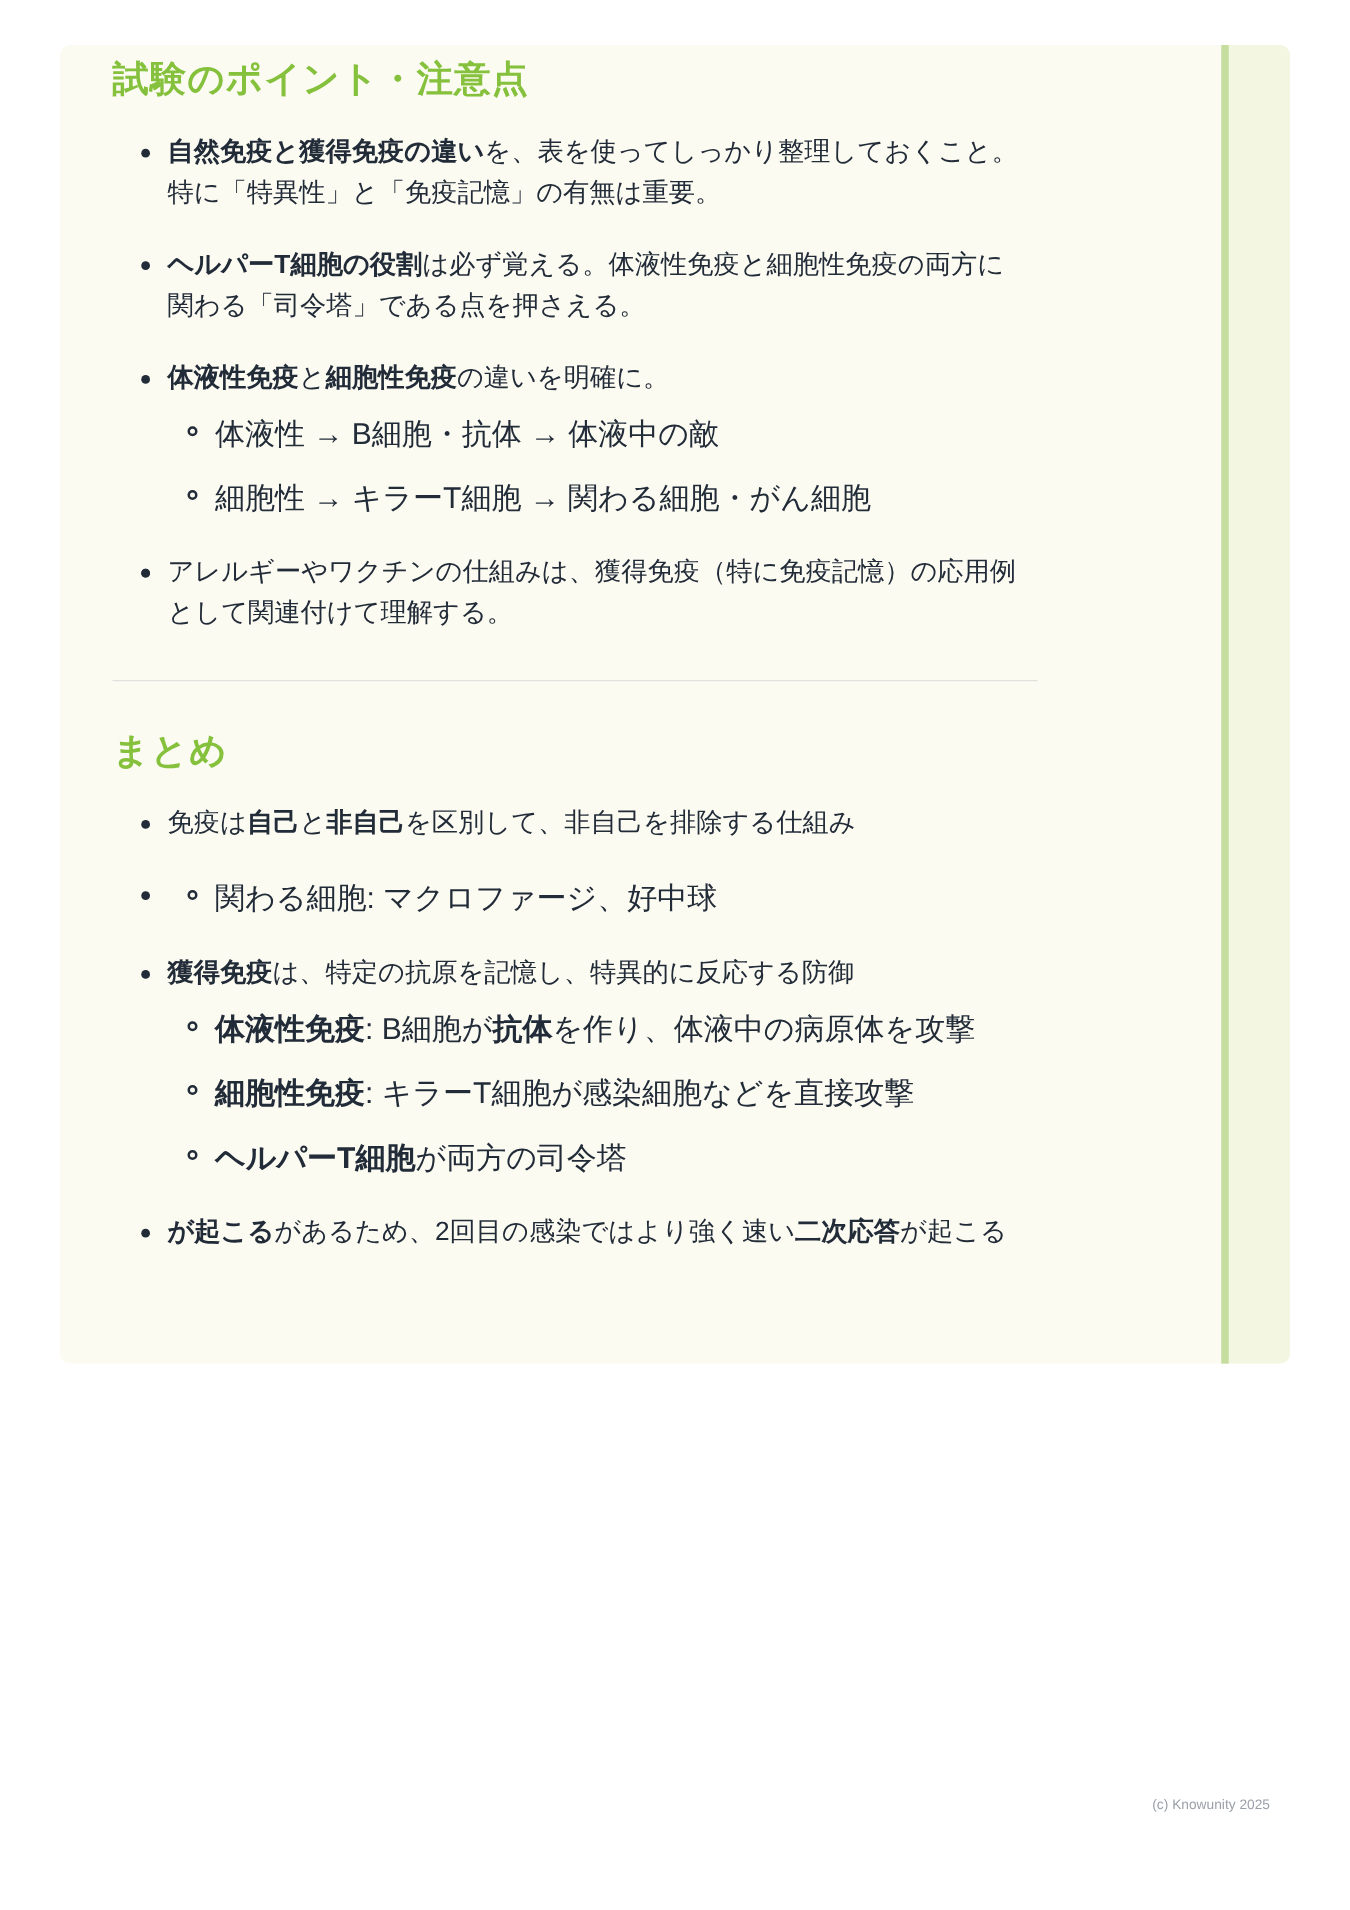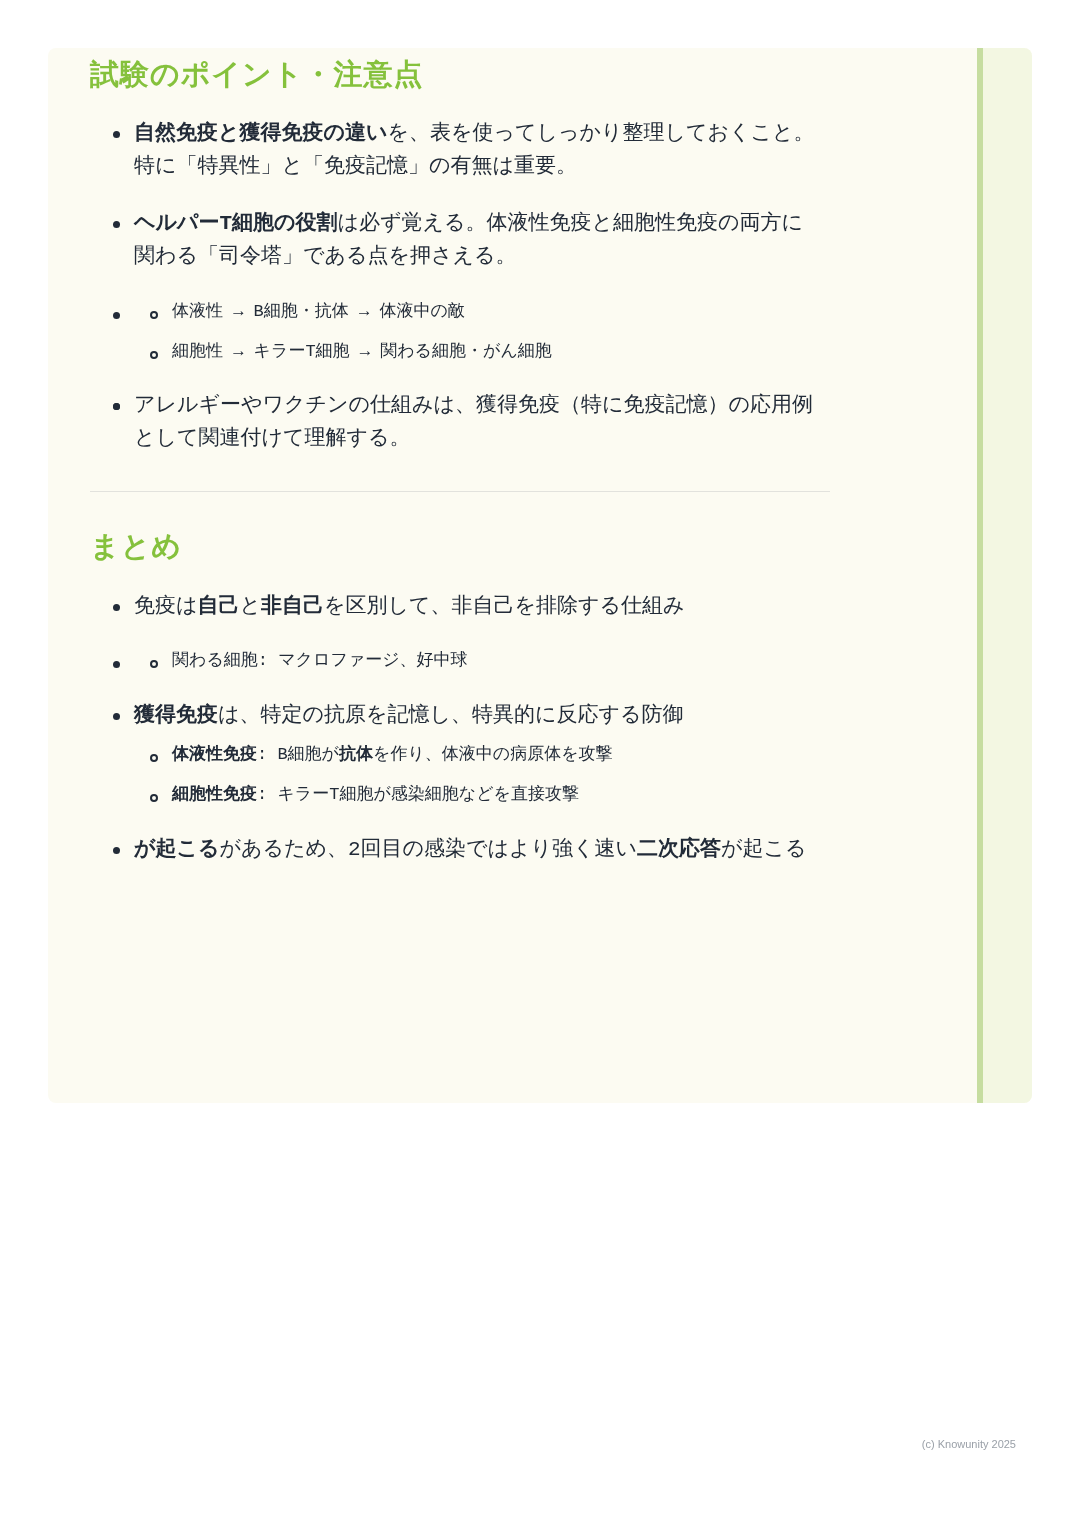--- a/index.html
+++ b/index.html
@@ -14,22 +14,22 @@
   }
   *{box-sizing:border-box;}
   html,body{margin:0;padding:0;}
   body{
     width:1080px;height:1528px;position:relative;
     background:var(--page-bg);
     font-family:"Liberation Sans","DejaVu Sans",sans-serif;
     color:var(--text);
   }
   .card{
-    position:absolute;left:48px;top:48px;width:984px;height:1055px;
-    background:var(--card-bg);border-radius:8px;overflow:hidden;font-family:Liberation Mono, monospace;
+    position:absolute;left:48px;top:36px;width:984px;height:1055px;
+    background:var(--card-bg);border-radius:8px;overflow:hidden;
   }
   .card-stripe{
     position:absolute;top:0;right:0;bottom:0;width:55px;
     background:var(--stripe-light);
     border-left:6px solid var(--stripe-dark);
   }
   .card-content{
     position:absolute;left:42px;top:12px;width:745px;
   }
   .sec-title{
@@ -41,21 +41,21 @@
     position:relative;padding-left:32px;margin-bottom:25px;
     font-size:21px;line-height:1.55;
   }
   ul.lvl1 > li > .dot{
     position:absolute;left:11px;top:13px;width:7px;height:7px;
     border-radius:50%;background:var(--text);
   }
   ul.lvl2{margin:10px 0 4px 0;}
   ul.lvl2 > li{
     position:relative;padding-left:38px;margin-bottom:14px;
-    font-size:17px;line-height:1.55;
+    font-size:24px;line-height:1.55;
   }
   ul.lvl2 > li > .circ{
     position:absolute;left:16px;top:12px;width:8px;height:8px;
     border:2px solid var(--text);border-radius:50%;background:transparent;
   }
   .b{font-weight:700;}
   .divider{
     height:1px;background:var(--divider);width:740px;
     margin:36px 0 40px 0;
   }
@@ -66,37 +66,38 @@
 </style>
 </head>
 <body>
 
 <div class="card">
   <div class="card-content">
       <h2 class="sec-title">試験のポイント・注意点</h2>
       <ul class="lvl1">
         <li class="item"><span class="dot"></span><span class="txt"><span class="b">自然免疫と獲得免疫の違い</span><span>を、表を使ってしっかり整理しておくこと。特に「特異性」と「免疫記憶」の有無は重要。</span></span></li>
         <li class="item"><span class="dot"></span><span class="txt"><span class="b">ヘルパーT細胞の役割</span><span>は必ず覚える。体液性免疫と細胞性免疫の両方に関わる「司令塔」である点を押さえる。</span></span></li>
-        <li class="item"><span class="dot"></span><ul class="lvl2">
+        <li class="item"><span class="dot"></span><span class="txt"><span class="b">体液性免疫</span><span>と</span><span class="b">細胞性免疫</span><span>の違いを明確に。</span></span><ul class="lvl2">
             <li class="subitem"><span class="circ"></span><span class="txt"><span>体液性 → B細胞・抗体 → 体液中の敵</span></span></li>
             <li class="subitem"><span class="circ"></span><span class="txt"><span>細胞性 → キラーT細胞 → 関わる細胞・がん細胞</span></span></li>
           </ul></li>
         <li class="item"><span class="dot"></span></li>
         <li class="item"><span class="dot"></span><span class="txt"><span>アレルギーやワクチンの仕組みは、獲得免疫（特に免疫記憶）の応用例として関連付けて理解する。</span></span></li>
       </ul>
       <div class="divider"></div>
       <h2 class="sec-title">まとめ</h2>
       <ul class="lvl1">
         <li class="item"><span class="dot"></span><span class="txt"><span>免疫は</span><span class="b">自己</span><span>と</span><span class="b">非自己</span><span>を区別して、非自己を排除する仕組み</span></span></li>
         <li class="item"><span class="dot"></span><ul class="lvl2">
             <li class="subitem"><span class="circ"></span><span class="txt"><span>関わる細胞: マクロファージ、好中球</span></span></li>
           </ul></li>
         <li class="item"><span class="dot"></span><span class="txt"><span class="b">獲得免疫</span><span>は、特定の抗原を記憶し、特異的に反応する防御</span></span><ul class="lvl2">
             <li class="subitem"><span class="circ"></span><span class="txt"><span class="b">体液性免疫</span><span>: B細胞が</span><span class="b">抗体</span><span>を作り、体液中の病原体を攻撃</span></span></li>
             <li class="subitem"><span class="circ"></span><span class="txt"><span class="b">細胞性免疫</span><span>: キラーT細胞が感染細胞などを直接攻撃</span></span></li>
+            <li class="subitem"><span class="circ"></span><span class="txt"><span class="b">ヘルパーT細胞</span><span>が両方の司令塔</span></span></li>
           </ul></li>
         <li class="item"><span class="dot"></span><span class="txt"><span class="b">が起こる</span><span>があるため、2回目の感染ではより強く速い</span><span class="b">二次応答</span><span>が起こる</span></span></li>
       </ul>
     </div>
   <div class="card-stripe"></div>
 </div>
 
 <div class="footer">(c) Knowunity 2025</div>
 
 </body></html>

